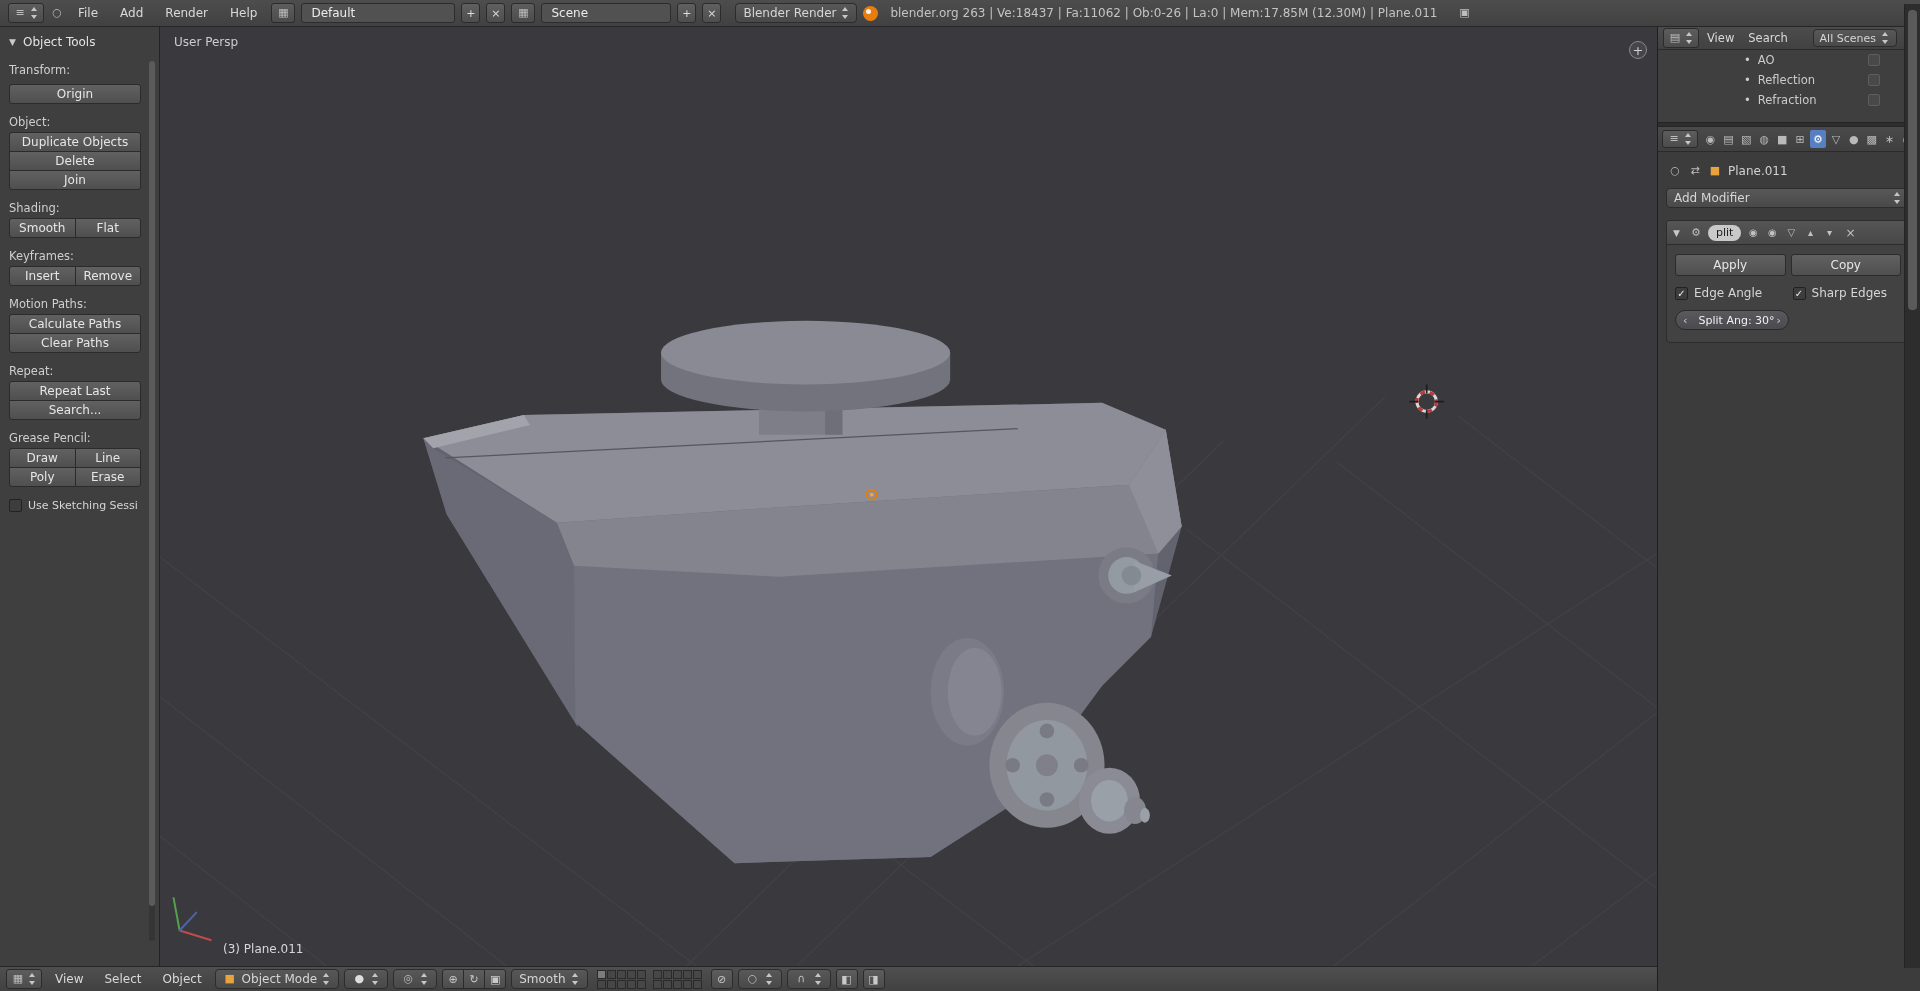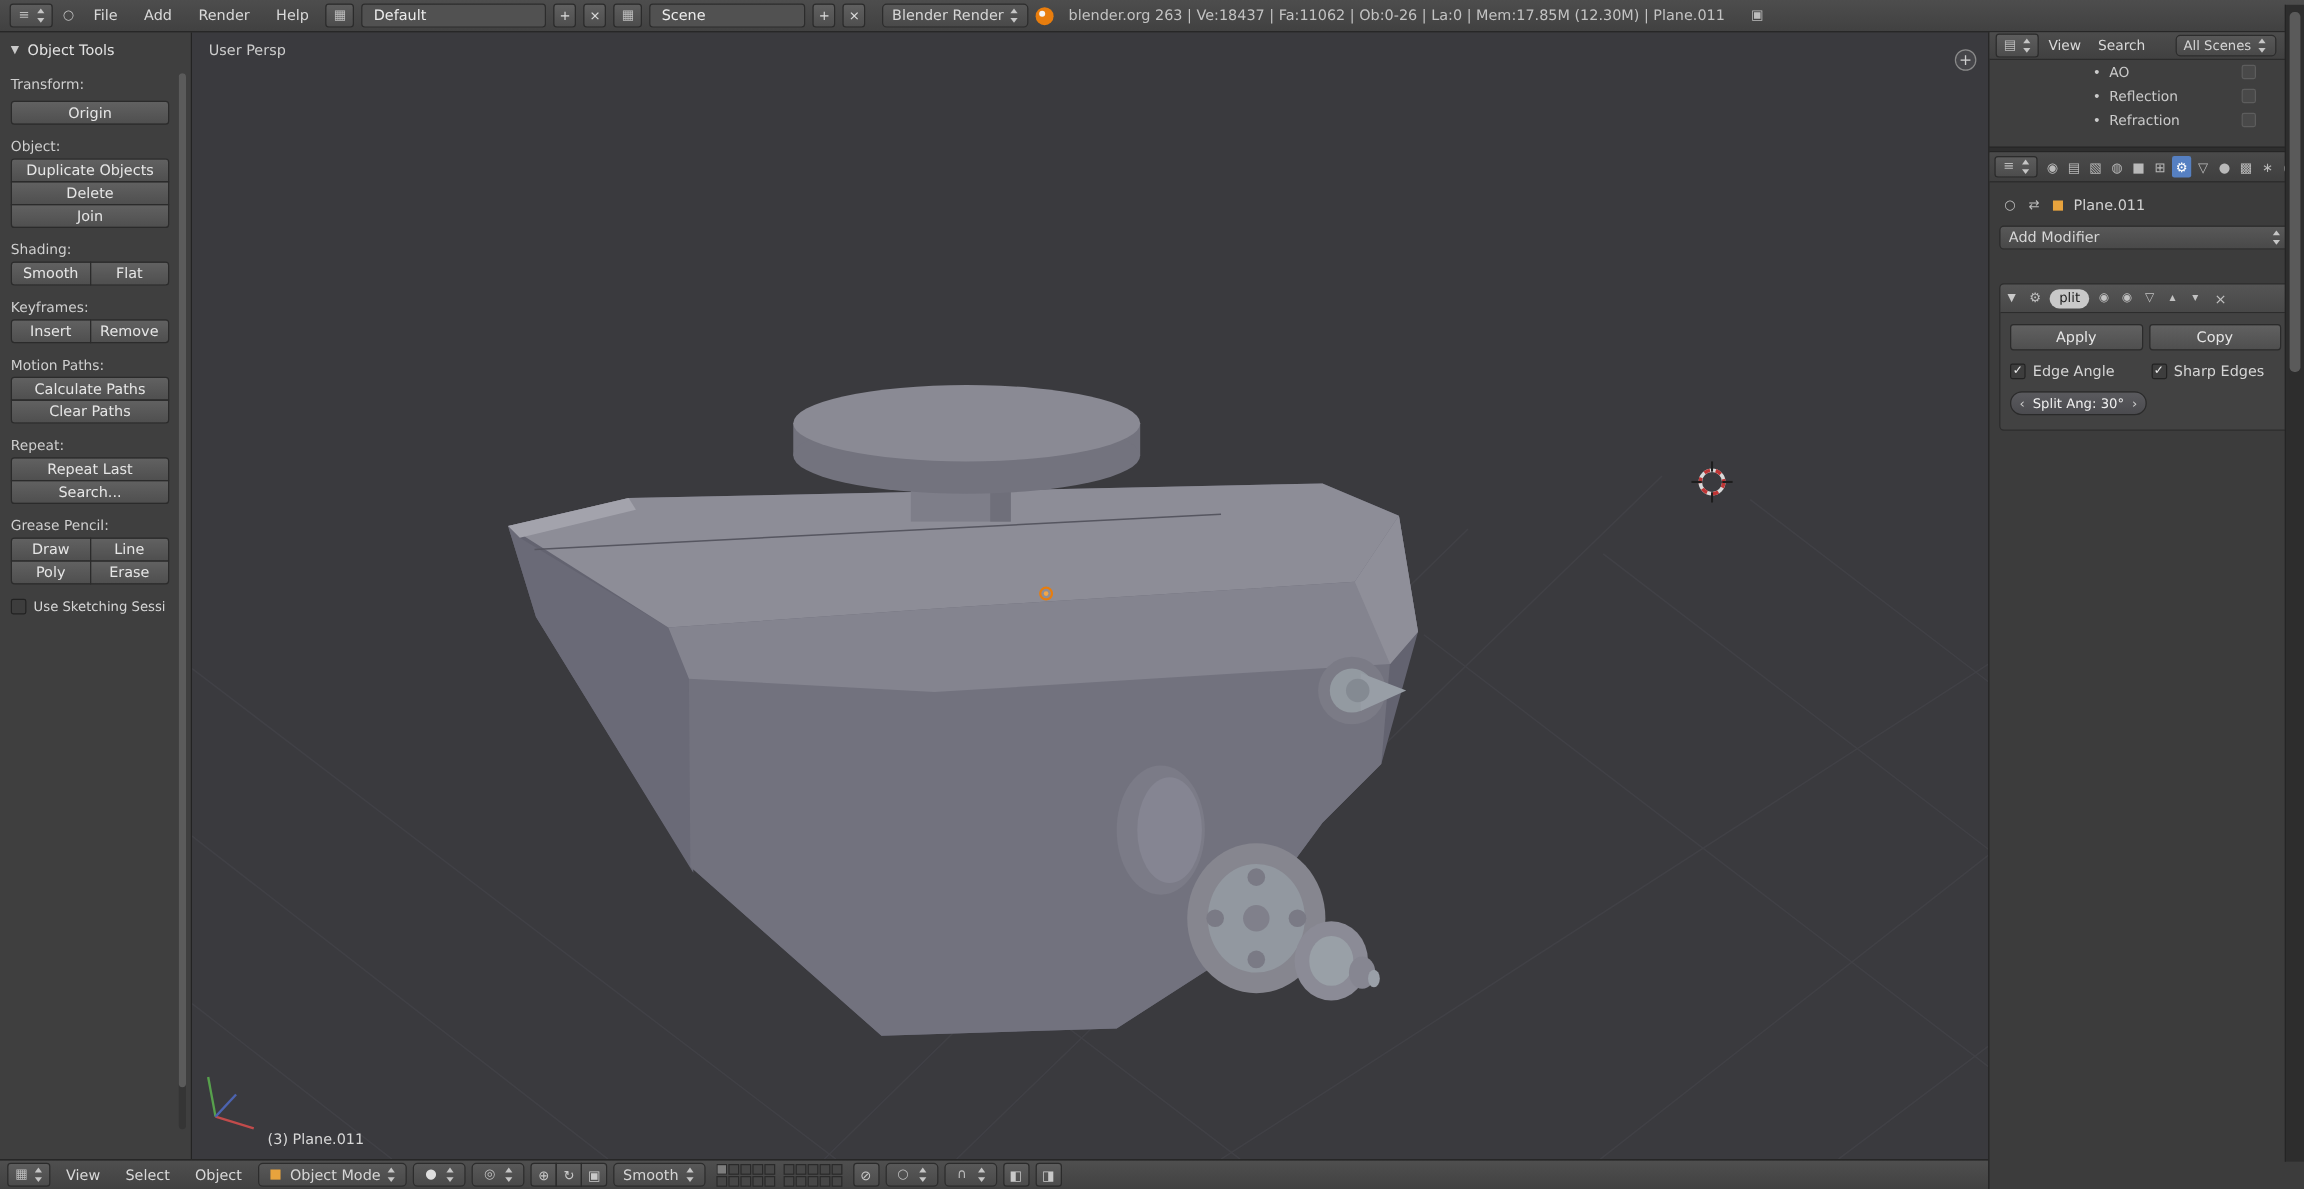--- a/index.html
+++ b/index.html
@@ -104,36 +104,36 @@
   .panel-divider { height:5px; background:#2e2e2e; border-top:1px solid #242424; border-bottom:1px solid #242424; }
   .props { position:relative; height:864px; background:#3c3c3c; }
   .props-tabs { height:25px; display:flex; align-items:center; gap:1px; padding:0 4px;
     background:linear-gradient(#4a4a4a,#3f3f3f); border-bottom:1px solid #2a2a2a; }
   .props-tabs .hdr-btn { height:18px; margin-right:3px; }
   .ptab { width:17px; height:18px; display:flex; align-items:center; justify-content:center;
     color:#b9b9b9; font-size:11px; border-radius:2px; }
   .ptab.active { background:#5680c2; color:#fff; }
   .props-body { padding:8px 10px 0 8px; }
   .breadcrumb { display:flex; align-items:center; gap:6px; margin:4px 2px 10px; color:#d2d2d2; }
-  .add-mod { justify-content:space-between; margin-bottom:28px; }
+  .add-mod { justify-content:space-between; margin-bottom:12px; }
   .mod-box { border:1px solid #2c2c2c; border-radius:4px; background:#424242; }
   .mod-head { height:24px; display:flex; align-items:center; gap:5px; padding:0 6px;
     background:linear-gradient(#555,#484848); border-bottom:1px solid #2c2c2c; border-radius:3px 3px 0 0; }
   .name-field { background:#c9c9c9; color:#1e1e1e; height:16px; line-height:16px; padding:0 8px;
     border-radius:8px; font-size:11px; }
   .mh-icn { color:#c2c2c2; font-size:10px; width:14px; text-align:center; }
   .mh-icn.x { font-size:12px; margin-left:2px; }
   .mod-body { padding:9px 8px 12px; display:flex; flex-direction:column; gap:10px; }
   .ac-row { display:flex; gap:5px; }
   .btn.half { flex:1; height:22px; }
   .cb-cols { display:flex; }
   .cb-cols .cb-row:first-child { flex:0 0 52%; }
   .slider { width:114px; height:20px; background:linear-gradient(#5a5a5e,#4b4b4f); border:1px solid #2a2a2a;
     border-radius:10px; display:flex; align-items:center; padding:0 7px; gap:2px; color:#f0f0f0; font-size:11px; }
-  .sl-label { flex:1; text-align:center; }
+  .sl-label { flex:1; text-align:right; }
   .sl-arrow { color:#cfcfcf; }
   .v-scroll { position:absolute; right:0; top:-123px; width:16px; height:964px; background:#2d2d2d; border-left:1px solid #242424; }
   .v-scroll .thumb { margin:6px 3px 0; width:9px; height:300px; background:#5a5a5a; border-radius:4px; }
 </style>
 </head>
 <body>
 
 <div class="app">
 
   <header class="top-header">

